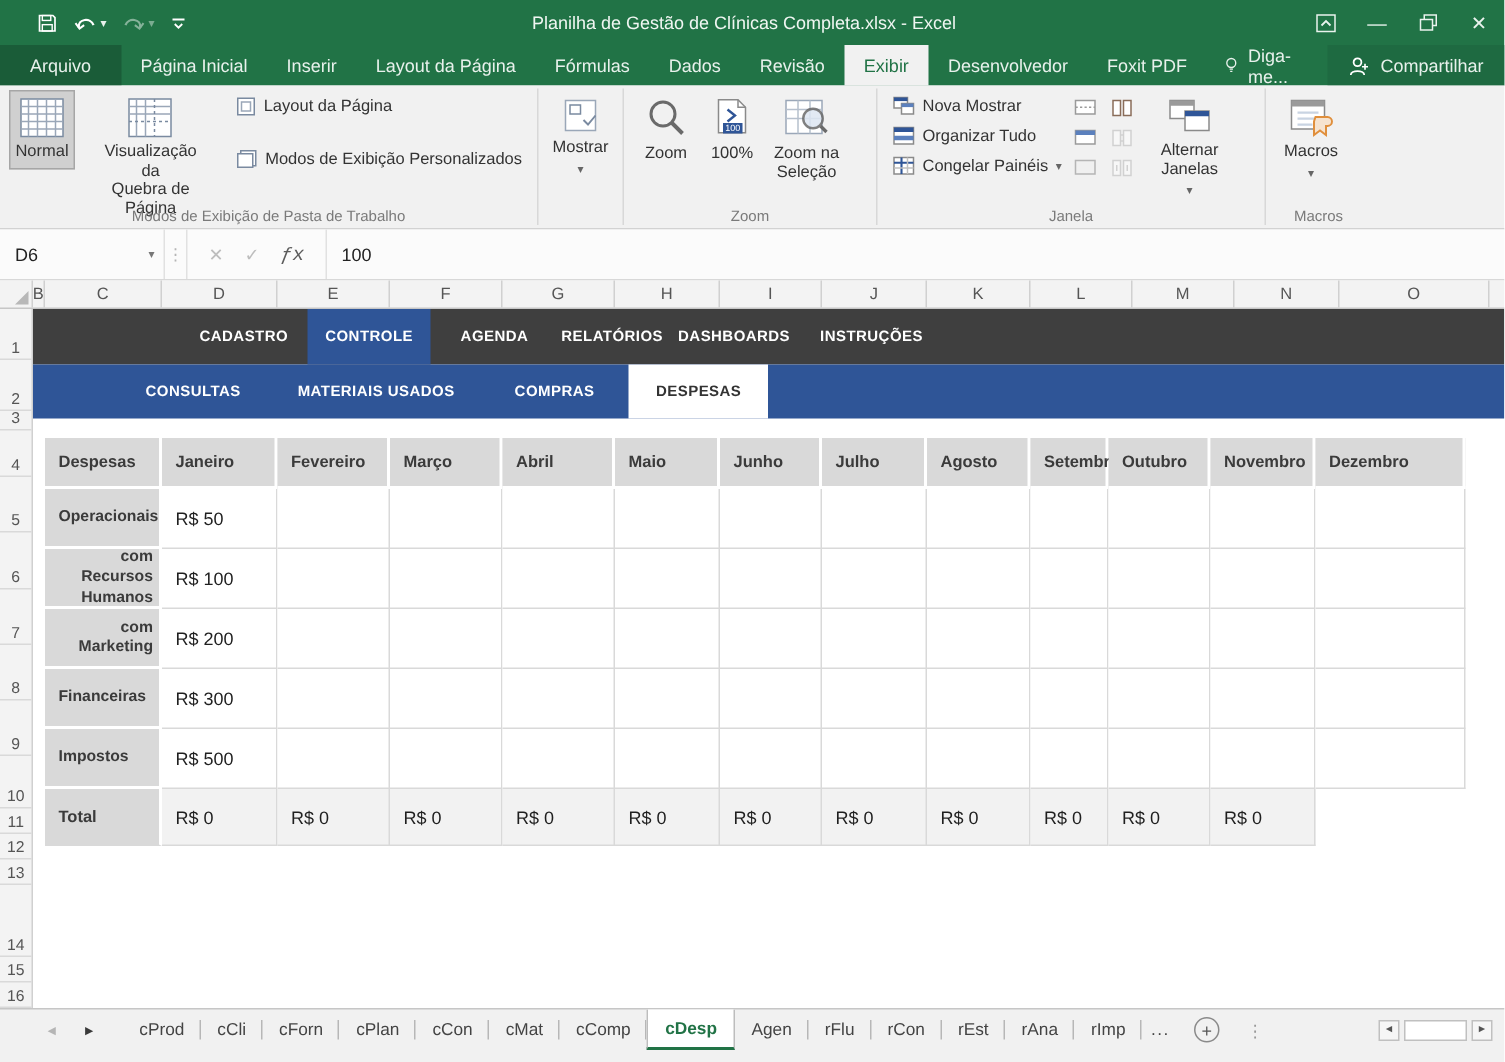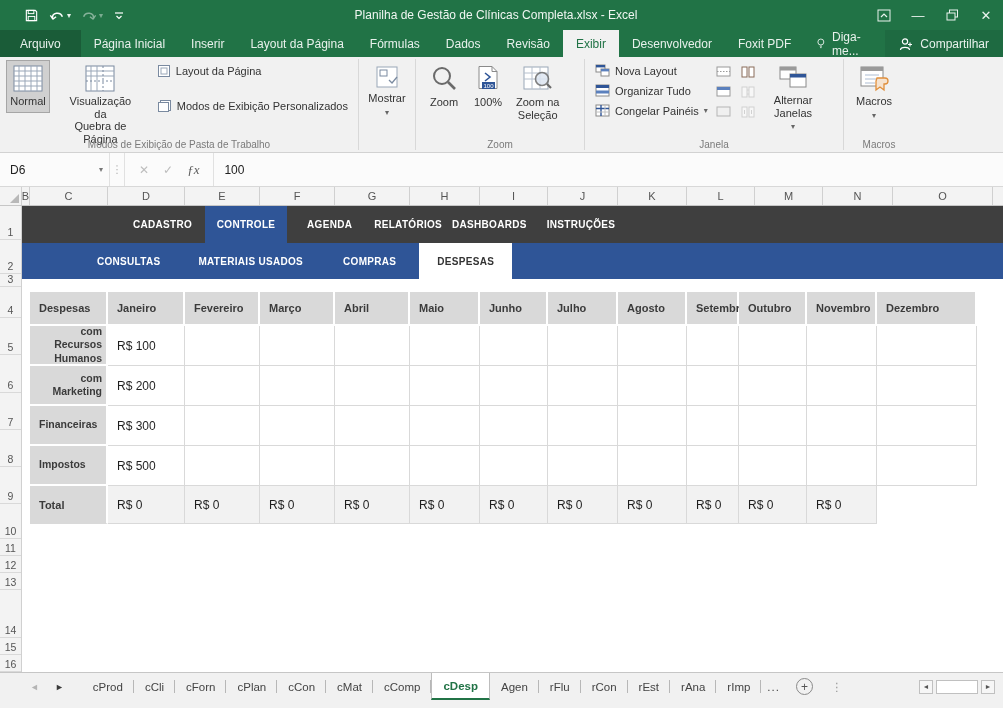--- a/index.html
+++ b/index.html
@@ -40,21 +40,21 @@
   .iconcol { display:flex; flex-direction:column; gap:5px; padding:4px 3px 0 3px; }
   .iconbtn { width:18px; height:15px; display:flex; align-items:center; justify-content:center; }
   .caret { font-size:8px; color:#666; }
 
   
   .fbar { height:34px; background:#fbfbfb; border-bottom:1px solid #d8d8d8; display:flex; align-items:stretch; flex:0 0 auto; }
   .namebox { width:110px; display:flex; align-items:center; padding:0 6px 0 10px; border-right:1px solid #e1e1e1; font-size:12px; color:#222; }
   .namebox .nb-caret { margin-left:auto; font-size:8px; color:#777; }
   .fdots { width:14px; display:flex; align-items:center; justify-content:center; color:#b5b5b5; font-size:11px; letter-spacing:0; }
   .fbtns { display:flex; align-items:center; gap:14px; padding:0 14px; border-right:1px solid #e1e1e1; border-left:1px solid #e1e1e1; }
-  .fbtns .fx { font-family:Liberation Serif, serif; font-style:italic; color:#5c5c5c; font-size:13px; }
+  .fbtns .fx { font-family:Liberation Mono, monospace; font-style:italic; color:#5c5c5c; font-size:13px; }
   .fbtns .gray { color:#bdbdbd; font-size:12px; }
   .fvalue { flex:1; display:flex; align-items:center; padding-left:10px; font-size:12px; color:#222; }
 
   
   .colhdr { height:19px; background:#f3f3f3; border-bottom:1px solid #c6c6c6; display:flex; flex:0 0 auto; }
   .corner { width:22px; position:relative; border-right:1px solid #d0d0d0; }
   .corner:after { content:""; position:absolute; right:2px; bottom:2px; border-left:9px solid transparent; border-bottom:9px solid #b8b8b8; }
   .chcell { display:flex; align-items:center; justify-content:center; font-size:11px; color:#555; border-right:1px solid #d0d0d0; overflow:hidden; }
 
   
@@ -282,21 +282,21 @@
 
     <div class="rgroup" style="width:258px;">
       <div class="stackcol">
         <div class="smallbtn">
           <svg width="15" height="13" viewBox="0 0 15 13">
               <rect x="1" y="1" width="9" height="7" fill="#fff" stroke="#8a8a8a"></rect>
               <rect x="1" y="1" width="9" height="2.4" fill="#2f5597"></rect>
               <rect x="6" y="5" width="8" height="7" fill="#fff" stroke="#8a8a8a"></rect>
               <rect x="6" y="5" width="8" height="2.4" fill="#5b80bd"></rect>
             </svg>
-          <span>Nova Layout</span>
+          <span>Nova Mostrar</span>
         </div>
         <div class="smallbtn">
           <svg width="15" height="13" viewBox="0 0 15 13">
               <rect x="1" y="1" width="13" height="11" fill="#fff" stroke="#8a8a8a"></rect>
               <rect x="1" y="1" width="13" height="3" fill="#2f5597"></rect>
               <rect x="1" y="6.5" width="13" height="3" fill="#5b80bd"></rect>
             </svg>
           <span>Organizar Tudo</span>
         </div>
         <div class="smallbtn">
@@ -463,20 +463,35 @@
           <div class="t-cell">Maio</div>
           <div class="t-cell">Junho</div>
           <div class="t-cell">Julho</div>
           <div class="t-cell">Agosto</div>
           <div class="t-cell">Setembro</div>
           <div class="t-cell">Outubro</div>
           <div class="t-cell">Novembro</div>
           <div class="t-cell">Dezembro</div>
         </div>
 
+        <div class="t-row t-data">
+          <div class="t-cell hcell">Operacionais</div>
+          <div class="t-cell">R$ 50</div>
+          <div class="t-cell"></div>
+          <div class="t-cell"></div>
+          <div class="t-cell"></div>
+          <div class="t-cell"></div>
+          <div class="t-cell"></div>
+          <div class="t-cell"></div>
+          <div class="t-cell"></div>
+          <div class="t-cell"></div>
+          <div class="t-cell"></div>
+          <div class="t-cell"></div>
+          <div class="t-cell"></div>
+        </div>
 
         <div class="t-row t-data">
           <div class="t-cell hcell">com Recursos Humanos</div>
           <div class="t-cell">R$ 100</div>
           <div class="t-cell"></div>
           <div class="t-cell"></div>
           <div class="t-cell"></div>
           <div class="t-cell"></div>
           <div class="t-cell"></div>
           <div class="t-cell"></div>

